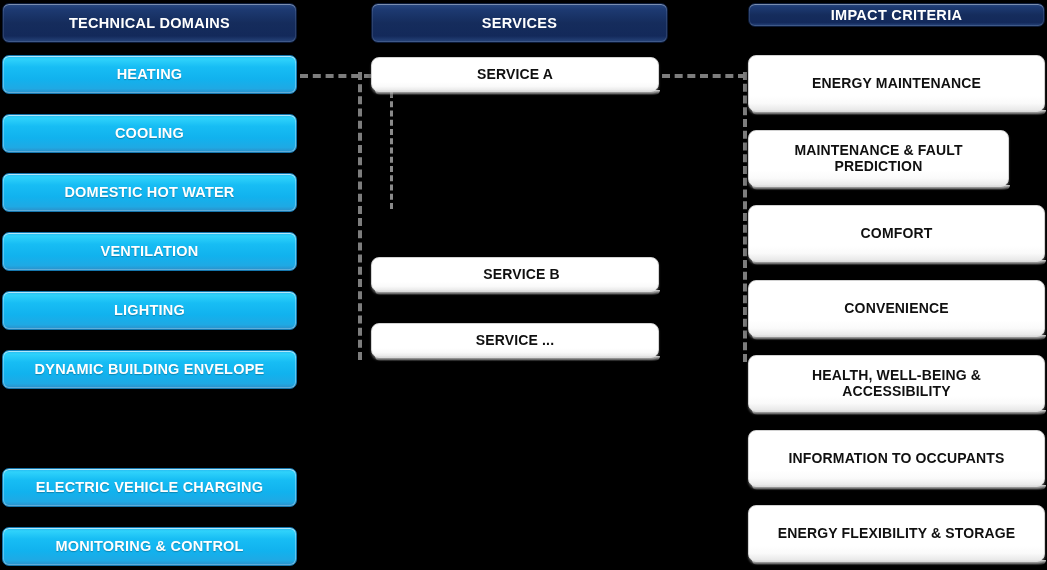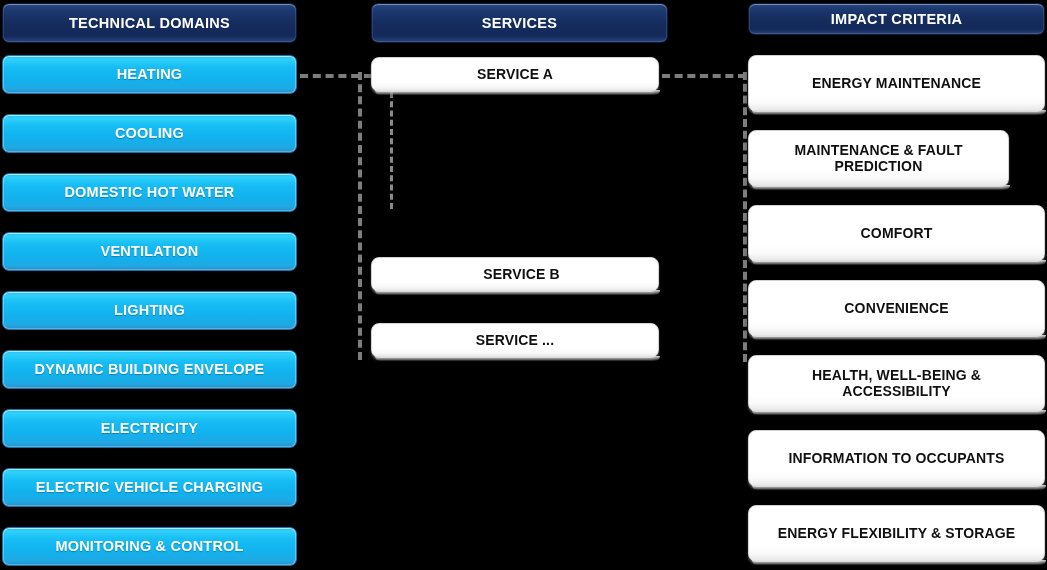--- a/index.html
+++ b/index.html
@@ -144,35 +144,34 @@
   <div class="box cyan" style="left:2px; top:114px; width:295px; height:39px;">COOLING</div>
 
   <div class="box cyan" style="left:2px; top:173px; width:295px; height:39px;">DOMESTIC HOT WATER</div>
 
   <div class="box cyan" style="left:2px; top:232px; width:295px; height:39px;">VENTILATION</div>
 
   <div class="box cyan" style="left:2px; top:291px; width:295px; height:39px;">LIGHTING</div>
 
   <div class="box cyan" style="left:2px; top:350px; width:295px; height:39px;">DYNAMIC BUILDING ENVELOPE</div>
 
-  <div class="box cyan" style="left:2px; top:409px; width:295px; height:39px;">ELECTRICITY</div>
 
   <div class="box cyan" style="left:2px; top:468px; width:295px; height:39px;">ELECTRIC VEHICLE CHARGING</div>
 
   <div class="box hdr" style="left:371px; top:3px; width:297px; height:40px;">SERVICES</div>
 
   <div class="box cyan" style="left:2px; top:527px; width:295px; height:39px;">MONITORING &amp; CONTROL</div>
 
   <div class="box white" style="left:371px; top:57px; width:288px; height:35px;">SERVICE A</div>
 
   <div class="box white" style="left:371px; top:257px; width:288px; height:35px;padding-left:13px;">SERVICE B</div>
 
   <div class="box white" style="left:371px; top:323px; width:288px; height:35px;">SERVICE ...</div>
 
-  <div class="box hdr" style="left:748px; top:3px; width:297px; height:32px;">IMPACT CRITERIA</div>
+  <div class="box hdr" style="left:748px; top:3px; width:297px; height:24px;">IMPACT CRITERIA</div>
 
   <div class="box white" style="left:748px; top:55px; width:297px; height:57px;">ENERGY MAINTENANCE</div>
 
   <div class="box white" style="left:748px; top:130px; width:261px; height:57px; padding:0 18px;">MAINTENANCE &amp; FAULT PREDICTION</div>
 
   <div class="box white" style="left:748px; top:205px; width:297px; height:57px;">COMFORT</div>
 
   <div class="box white" style="left:748px; top:280px; width:297px; height:57px;">CONVENIENCE</div>
 
   <div class="box white" style="left:748px; top:355px; width:297px; height:57px; padding:16px 26px;">HEALTH, WELL-BEING &amp; ACCESSIBILITY</div>

